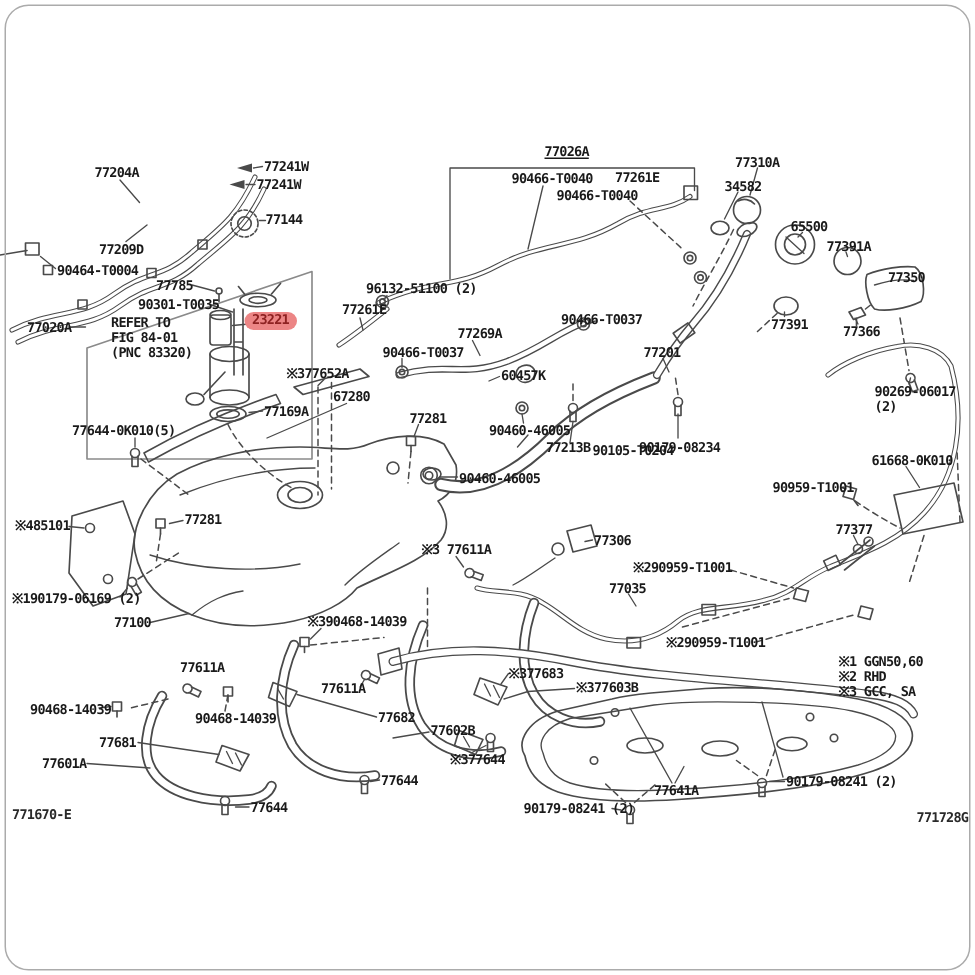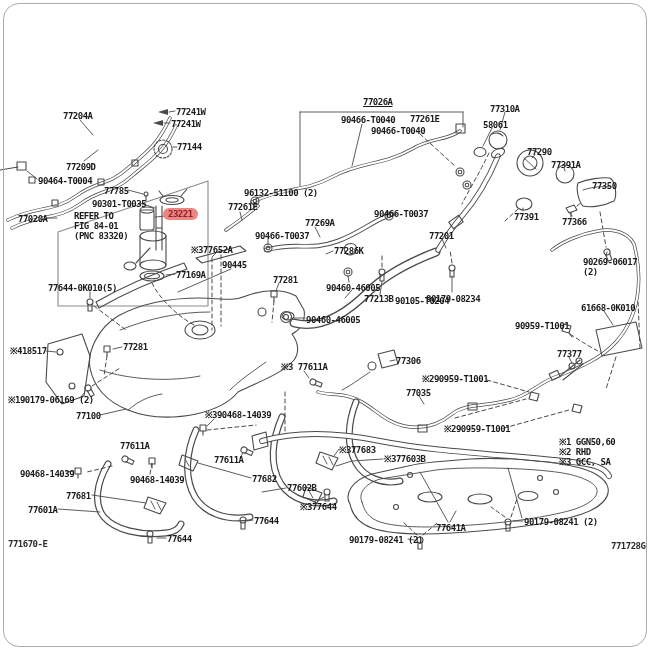--- a/index.html
+++ b/index.html
@@ -290,40 +290,40 @@
       <div class="pl" style="left: 341px; top: 115px;">90466-T0040</div>
       <div class="pl" style="left: 410px; top: 114px;">77261E</div>
       <div class="pl" style="left: 371px; top: 126px;">90466-T0040</div>
       <div class="pl" style="left: 244px; top: 188px;">96132-51100 (2)</div>
       <div class="pl" style="left: 228px; top: 202px;">77261E</div>
       <div class="pl" style="left: 305px; top: 218px;">77269A</div>
       <div class="pl" style="left: 374px; top: 209px;">90466-T0037</div>
       <div class="pl" style="left: 255px; top: 231px;">90466-T0037</div>
       <div class="pl" style="left: 429px; top: 231px;">77201</div>
       <div class="pl" style="left: 490px; top: 104px;">77310A</div>
-      <div class="pl" style="left: 483px; top: 120px;">58061</div>
-      <div class="pl" style="left: 527px; top: 147px;">77290</div>
+      <div class="pl" style="left: 483px; top: 120px;">34582</div>
+      <div class="pl" style="left: 527px; top: 147px;">65500</div>
       <div class="pl" style="left: 551px; top: 160px;">77391A</div>
       <div class="pl" style="left: 592px; top: 181px;">77350</div>
       <div class="pl" style="left: 514px; top: 212px;">77391</div>
       <div class="pl" style="left: 562px; top: 217px;">77366</div>
       <div class="pl" style="left: 583px; top: 257px;">90269-06017 (2)</div>
       <div class="pl" style="left: 191px; top: 245px;">※377652A</div>
-      <div class="pl" style="left: 222px; top: 260px;">90445</div>
+      <div class="pl" style="left: 222px; top: 260px;">67280</div>
       <div class="pl" style="left: 273px; top: 275px;">77281</div>
-      <div class="pl" style="left: 334px; top: 246px;">77286K</div>
+      <div class="pl" style="left: 334px; top: 246px;">60457K</div>
       <div class="pl" style="left: 326px; top: 283px;">90460-46005</div>
       <div class="pl" style="left: 332px; top: 294px; margin-left: 32px;">77213B</div>
       <div class="pl" style="left: 359px; top: 296px; margin-left: 36px;">90105-T0204</div>
       <div class="pl" style="left: 306px; top: 315px;">90460-46005</div>
       <div class="pl" style="left: 426px; top: 294px;">90179-08234</div>
       <div class="pl" style="left: 515px; top: 321px;">90959-T1001</div>
       <div class="pl" style="left: 581px; top: 303px;">61668-0K010</div>
       <div class="pl" style="left: 557px; top: 349px;">77377</div>
-      <div class="pl" style="left: 10px; top: 346px;">※418517</div>
+      <div class="pl" style="left: 10px; top: 346px;">※485101</div>
       <div class="pl" style="left: 123px; top: 342px;">77281</div>
       <div class="pl" style="left: 8px; top: 395px;">※190179-06169 (2)</div>
       <div class="pl" style="left: 76px; top: 411px;">77100</div>
       <div class="pl" style="left: 281px; top: 362px;">※3 77611A</div>
       <div class="pl" style="left: 396px; top: 356px;">77306</div>
       <div class="pl" style="left: 406px; top: 388px;">77035</div>
       <div class="pl" style="left: 422px; top: 374px;">※290959-T1001</div>
       <div class="pl" style="left: 444px; top: 424px;">※290959-T1001</div>
       <div class="pl" style="left: 120px; top: 441px;">77611A</div>
       <div class="pl" style="left: 205px; top: 410px;">※390468-14039</div>

